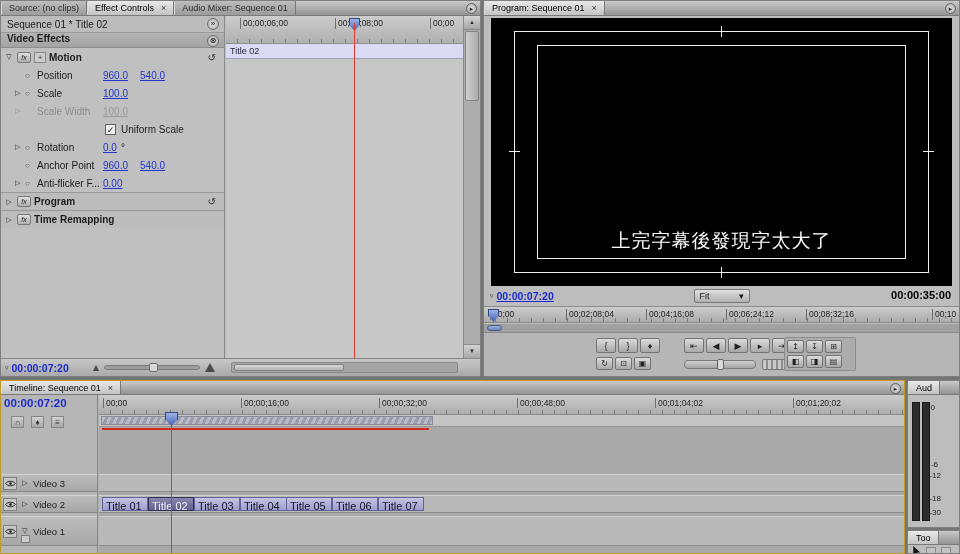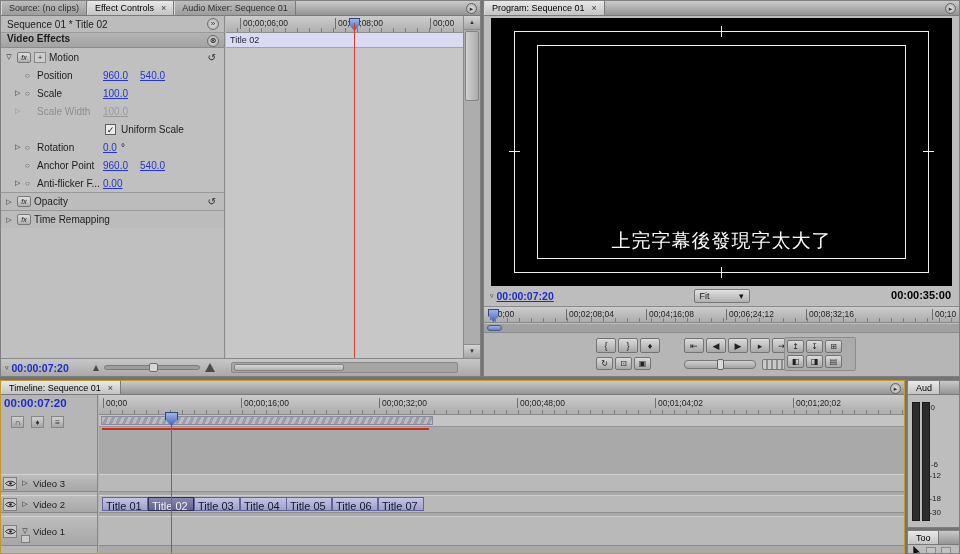--- a/index.html
+++ b/index.html
@@ -13,39 +13,39 @@
 .tab-close{font-size:9px;color:#3a3a3a;margin-left:2px}
 .panel-menu{position:absolute;right:3px;top:2px;width:11px;height:11px;border-radius:50%;border:1px solid #666;background:radial-gradient(#e6e6e6,#a3a3a3);font-size:7px;line-height:9px;text-align:center;color:#333}
 
 #effect-controls{left:0;top:0;width:481px;height:377px}
 .ec-left{position:absolute;left:0;top:15px;width:224px;bottom:18px;background:#c0c0c0;border-right:1px solid #8b8b8b;overflow:hidden}
 .ec-seq-header{height:17px;display:flex;align-items:center;padding:0 6px;border-bottom:1px solid #9a9a9a;background:#bcbcbc;position:relative}
 .circle-btn{position:absolute;right:5px;top:2px;width:12px;height:12px;border-radius:50%;border:1px solid #6f6f6f;background:radial-gradient(#e2e2e2,#aaaaaa);font-size:8px;line-height:10px;text-align:center;color:#222}
 .ec-section{height:15px;display:flex;align-items:flex-start;padding:0 6px;font-weight:bold;font-size:10px;background:linear-gradient(#b4b4b4,#a3a3a3);border-bottom:1px solid #8d8d8d;position:relative}
 .ec-row{height:18px;display:flex;align-items:center;position:relative;font-size:10px}
 .effect-row{padding-left:3px;gap:3px}
-.effect-row .bold{font-weight:normal}
+.effect-row .bold{font-weight:bold}
 .sep{border-top:1px solid #999;background:#bcbcbc}
 .tri{width:10px;font-size:7px;color:#222;text-align:center}
 .fx-badge{width:14px;height:11px;border:1px solid #787878;border-radius:2px;background:linear-gradient(#dedede,#b0b0b0);font-size:7px;font-style:italic;line-height:9px;text-align:center;color:#222}
 .mini-icon{width:12px;height:11px;border:1px solid #8a8a8a;background:#cdcdcd;font-size:8px;line-height:9px;text-align:center;color:#333}
 .reset-btn{position:absolute;right:8px;font-size:10px;color:#2e2e2e}
 .prop-row{padding-left:14px}
 .tw{width:10px;font-size:7px;color:#222}
 .kf{width:12px;font-size:8px;color:#4d4d4d}
 .prop-label{width:66px}
 .dimtext{color:#8e8e8e}
 .val{color:#2334cf;text-decoration:underline;margin-right:12px}
 .val.dim{color:#9a9a9a}
 .unit{margin-left:-8px;color:#1c1c1c}
 .cb-row{padding-left:104px}
 .checkbox{width:11px;height:11px;border:1px solid #5f5f5f;background:#ececec;font-size:9px;line-height:10px;text-align:center;color:#111;margin-right:5px}
 
 .ec-tl{position:absolute;left:225px;right:17px;top:15px;bottom:18px;background:#c7c7c7;overflow:hidden}
-.ec-ruler{height:17px;background:linear-gradient(#cccccc,#b0b0b0);border-bottom:1px solid #909090;position:relative;overflow:hidden}
+.ec-ruler{height:28px;background:linear-gradient(#cccccc,#b0b0b0);border-bottom:1px solid #909090;position:relative;overflow:hidden}
 .ec-ruler::after,.prog-ruler::after,.tl-ruler::after{content:"";position:absolute;left:0;right:0;bottom:0;height:4px;background:repeating-linear-gradient(90deg,transparent 0 11px,#7d7d7d 11px 12px)}
 .rtick{position:absolute;top:2px;font-size:8.5px;color:#1f1f1f;border-left:1px solid #6f6f6f;padding-left:2px;line-height:11px;white-space:nowrap}
 .ec-clipbar{height:15px;background:#dadaf2;border-bottom:1px solid #9f9fbe;display:flex;align-items:center;padding-left:4px;font-size:9px;color:#26263a}
 .cti-line{position:absolute;width:1px;background:#e0392e}
 .cti-head{position:absolute;width:11px;height:13px;background:linear-gradient(#9db4e8,#4a66b8);border:1px solid #33477e;clip-path:polygon(0 0,100% 0,100% 52%,50% 100%,0 52%)}
 
 .vscroll{position:absolute;right:0;top:15px;bottom:18px;width:17px;background:#adadad;border-left:1px solid #8b8b8b}
 .sbtn{height:14px;border-bottom:1px solid #8b8b8b;background:linear-gradient(#d4d4d4,#a6a6a6);font-size:6px;text-align:center;line-height:13px;color:#333}
 .sbtn.bottom{position:absolute;bottom:0;left:0;right:0;border-top:1px solid #8b8b8b;border-bottom:none}
 .sthumb{position:absolute;top:15px;left:1px;right:1px;height:70px;background:linear-gradient(90deg,#d0d0d0,#ababab);border:1px solid #848484;border-radius:2px}
@@ -197,21 +197,21 @@
     <div class="ec-row prop-row">
       <span class="tw">▷</span>
       <span class="kf">○</span>
       <span class="prop-label">Anti-flicker F...</span>
       <span class="val">0.00</span>
     </div>
 
     <div class="ec-row effect-row sep">
       <span class="tri">▷</span>
       <span class="fx-badge">fx</span>
-      <span class="bold">Opacity</span>
+      <span class="bold">Program</span>
       <span class="reset-btn">↺</span>
     </div>
 
     <div class="ec-row effect-row sep">
       <span class="tri">▷</span>
       <span class="fx-badge">fx</span>
       <span class="bold">Time Remapping</span>
     </div>
   </div>
 

